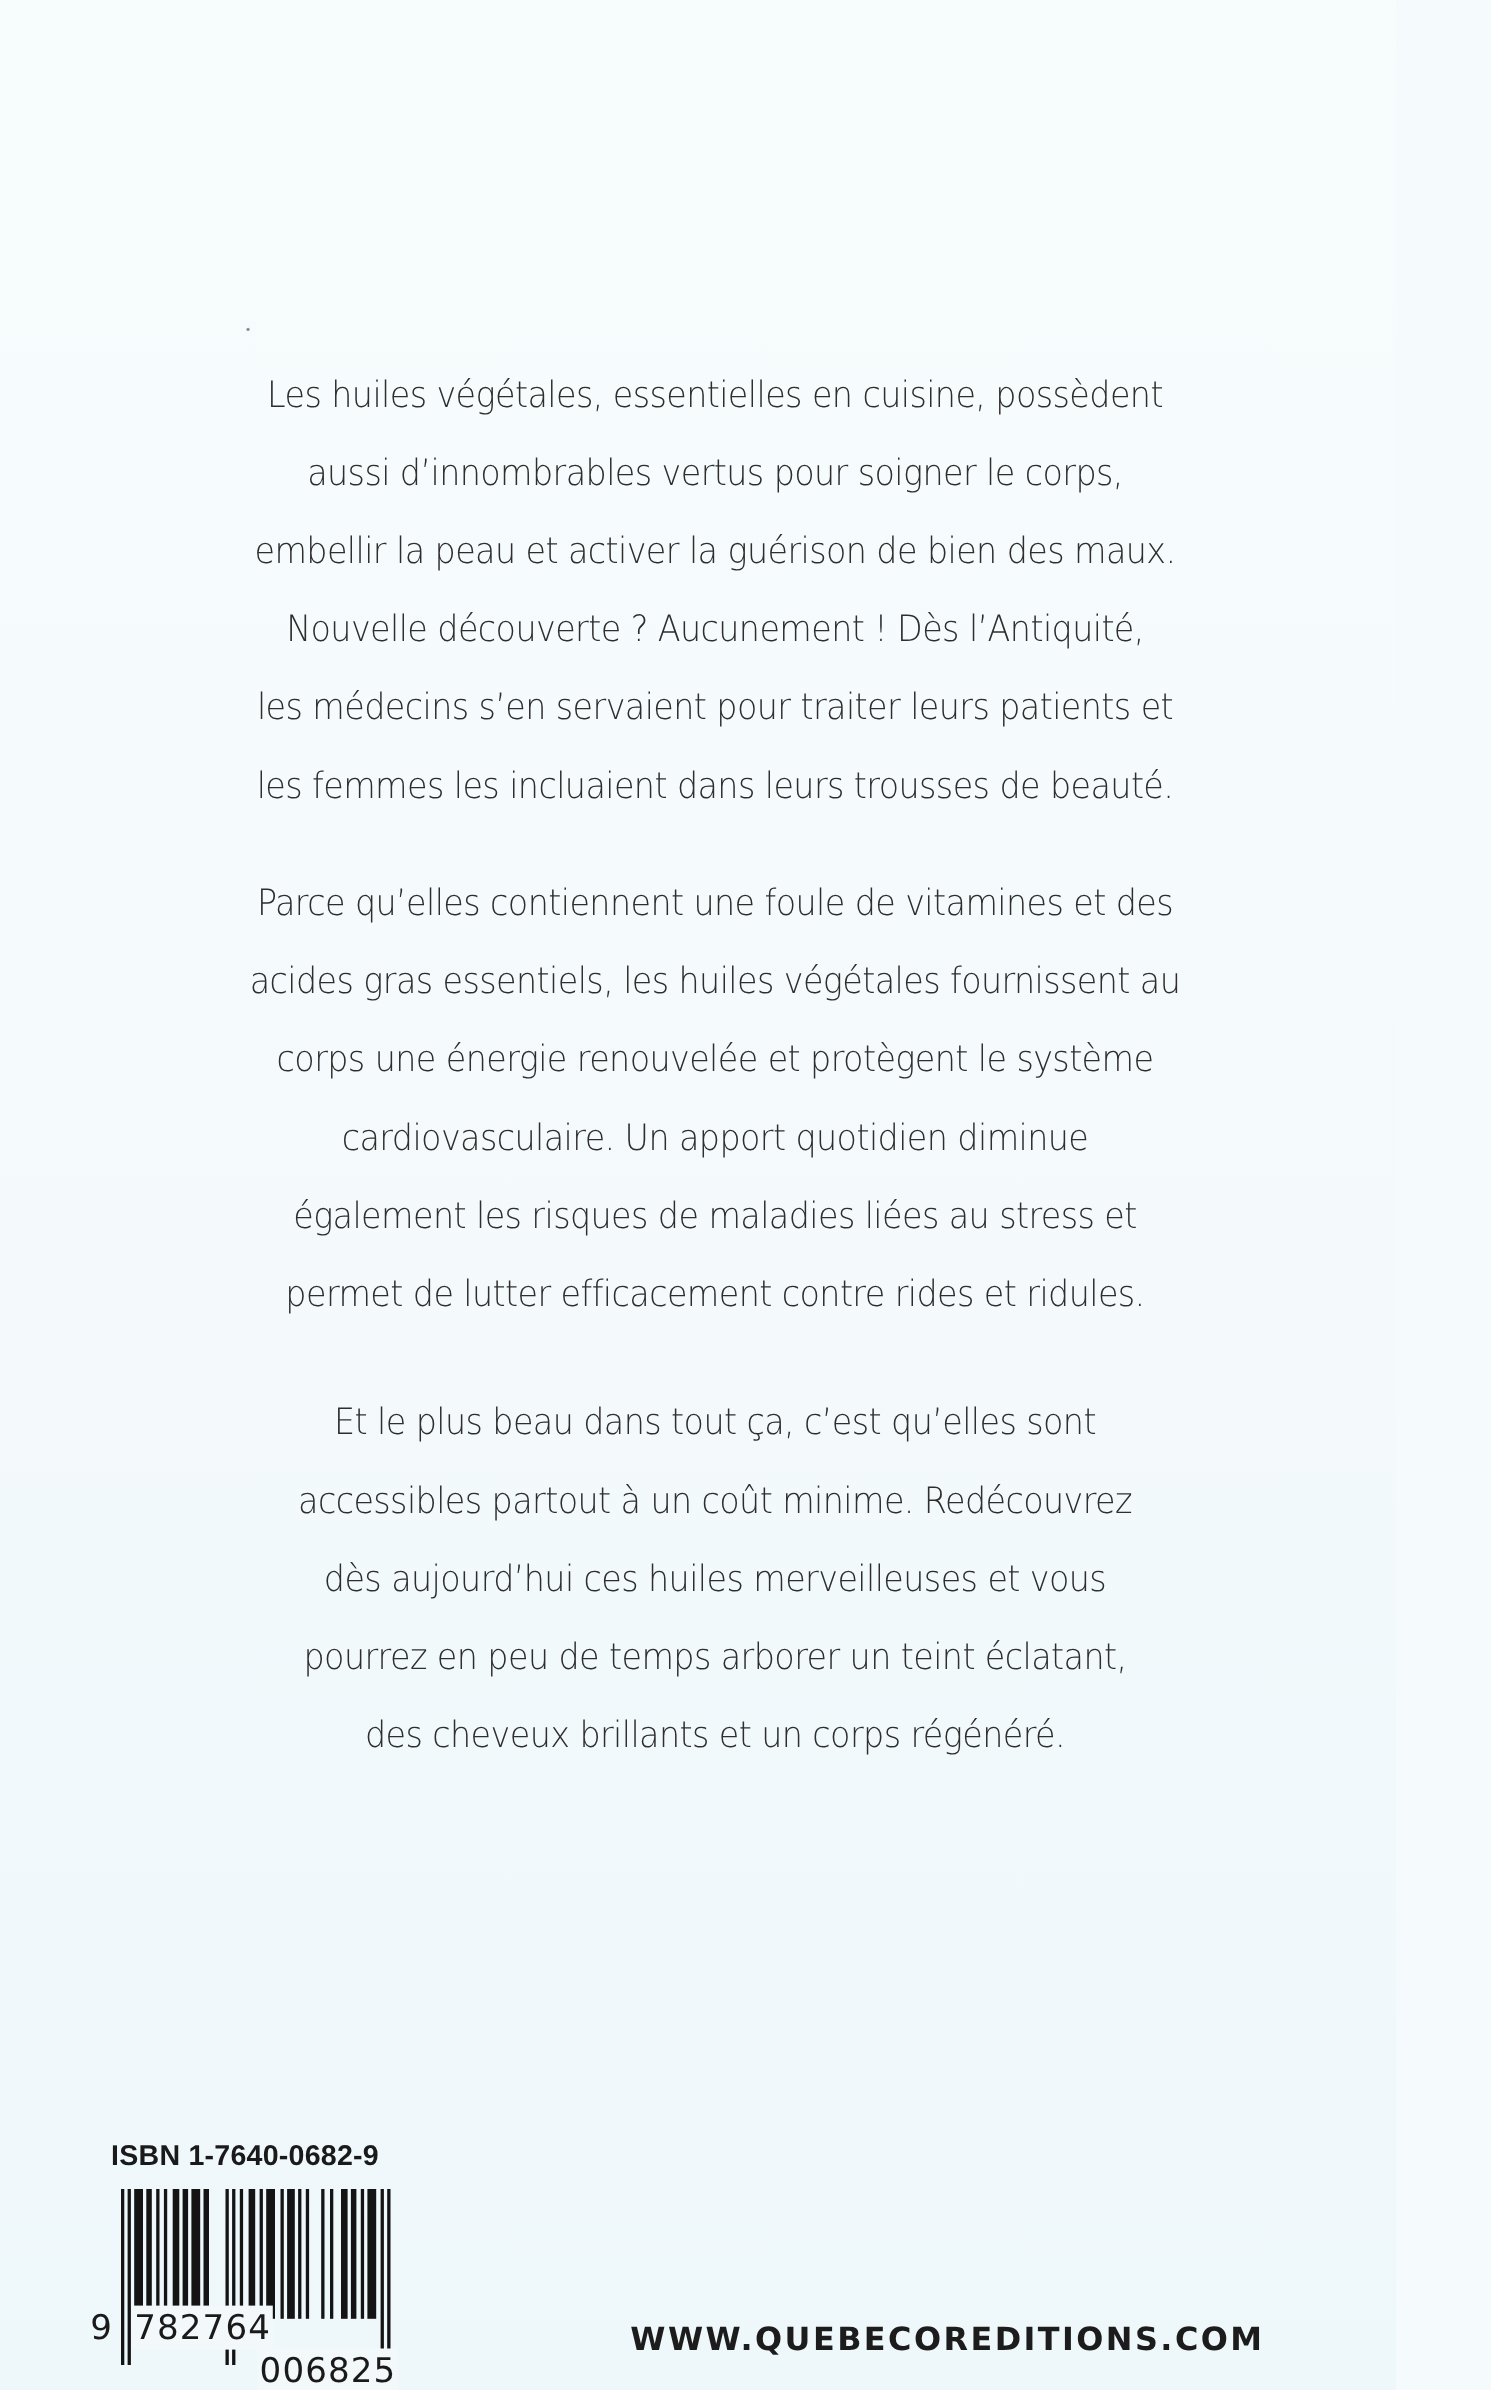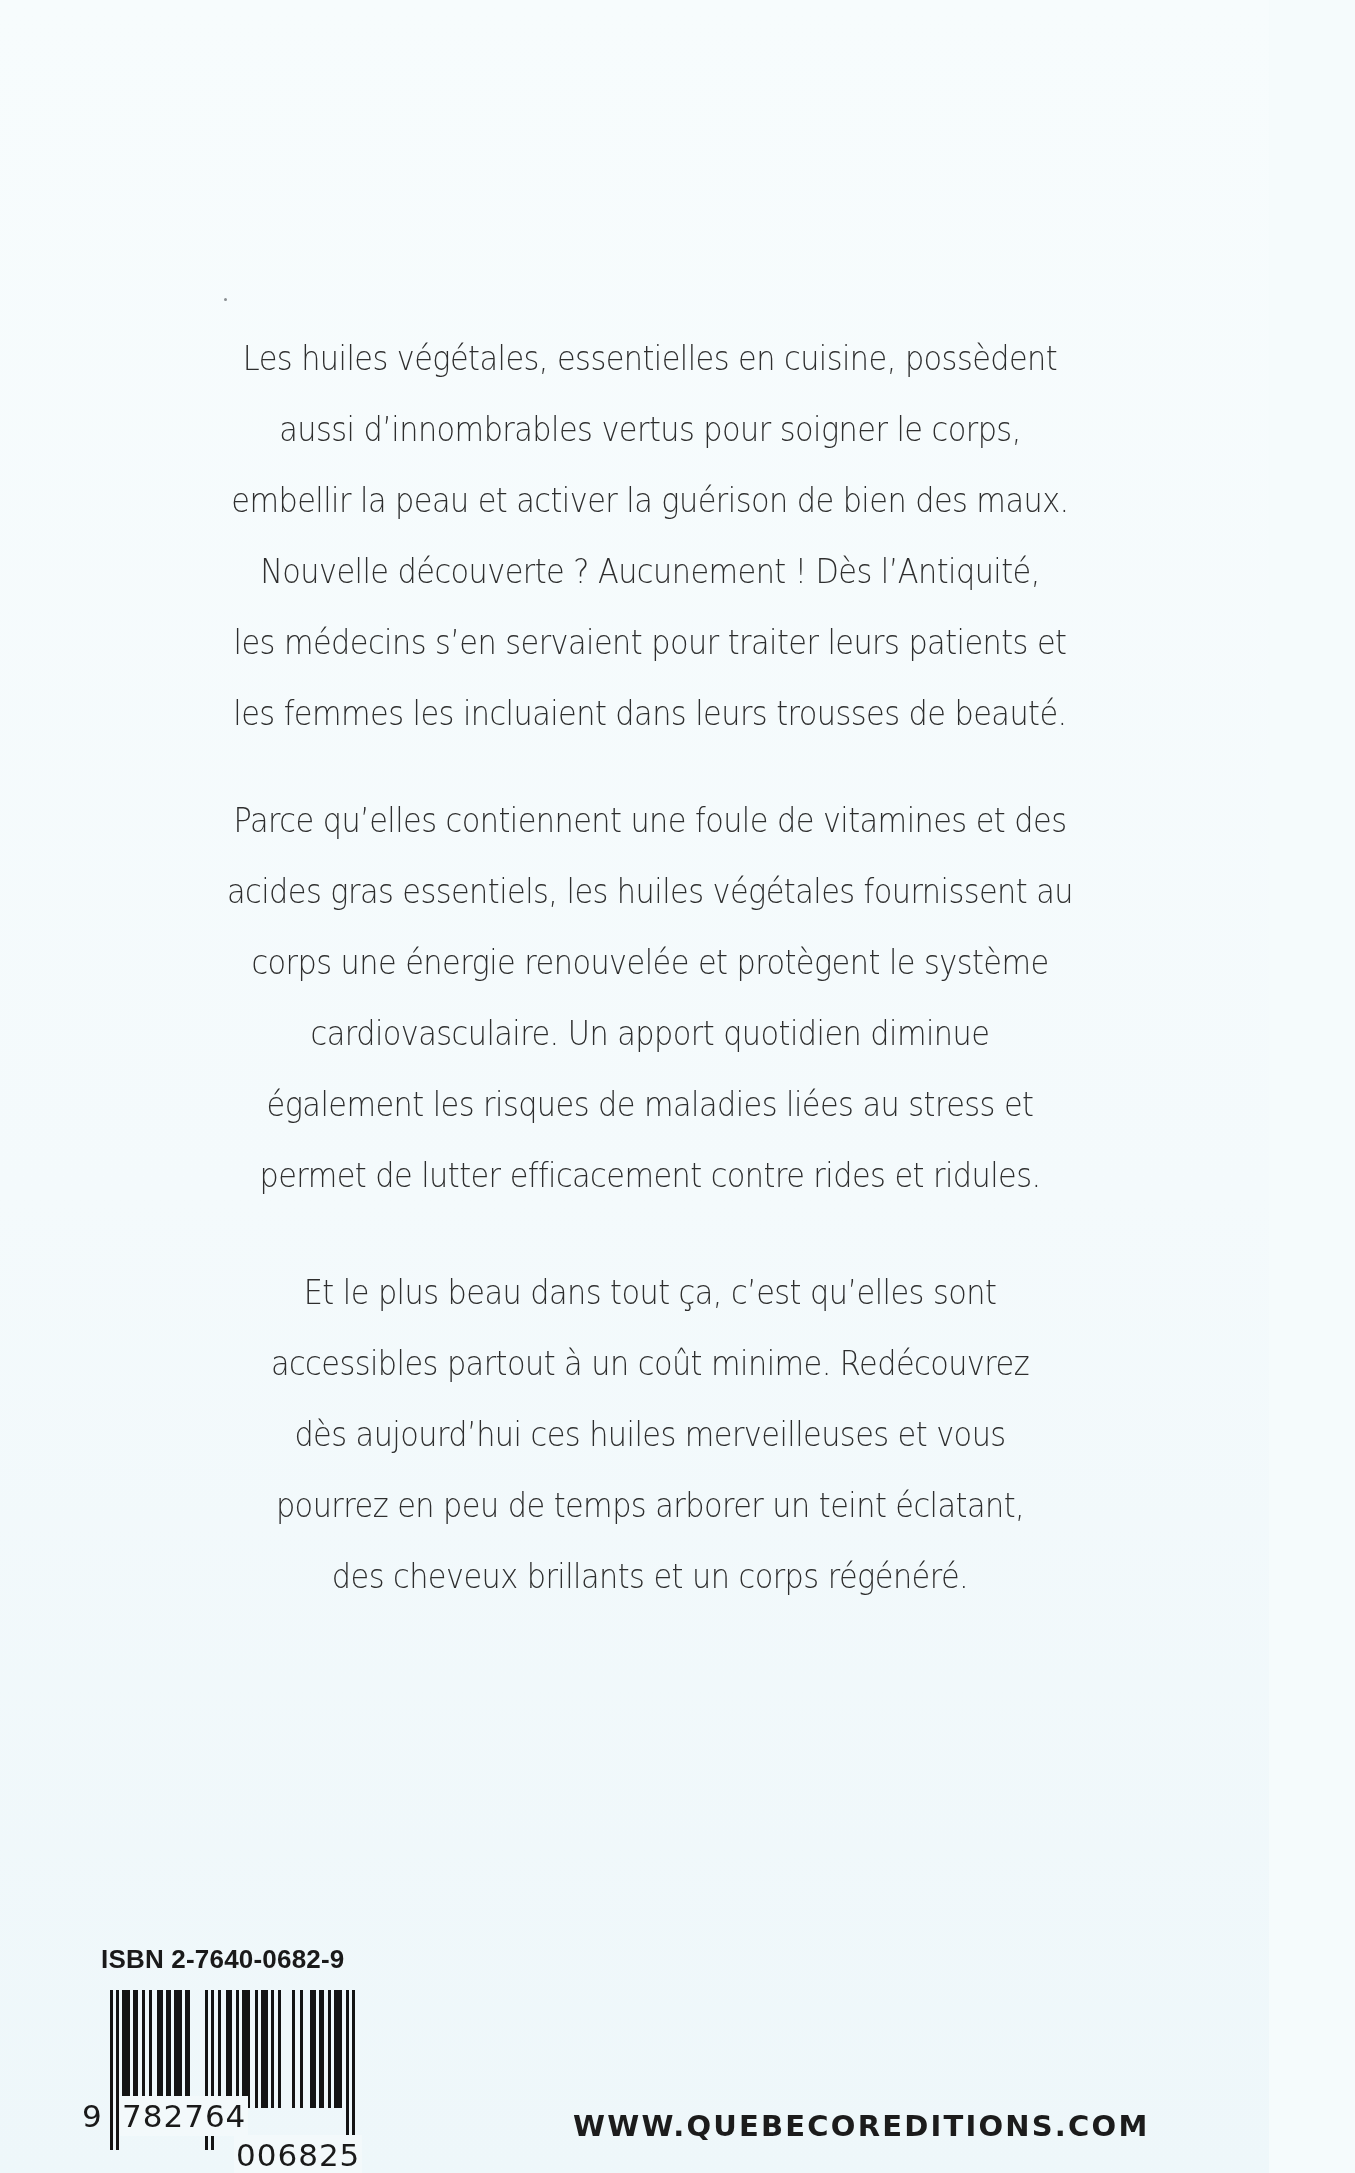--- a/index.html
+++ b/index.html
@@ -142,21 +142,21 @@
 
   <div class="blurb" id="p3">
     <span class="line">Et le plus beau dans tout ça, c’est qu’elles sont</span>
     <span class="line">accessibles partout à un coût minime. Redécouvrez</span>
     <span class="line">dès aujourd’hui ces huiles merveilleuses et vous</span>
     <span class="line">pourrez en peu de temps arborer un teint éclatant,</span>
     <span class="line">des cheveux brillants et un corps régénéré.</span>
   </div>
 
 
-  <div class="isbn">ISBN 2-7640-0682-9</div>
+  <div class="isbn">ISBN 1-7640-0682-9</div>
 
   <div class="barcode">
     <svg class="bars" viewBox="0 0 248 160" xmlns="http://www.w3.org/2000/svg" aria-hidden="true">
       <g fill="#141414">
 
         <rect x="2" y="0" width="3" height="160"></rect>
         <rect x="8" y="0" width="3" height="160"></rect>
 
         <rect x="14" y="0" width="8" height="118"></rect>
         <rect x="25" y="0" width="5" height="118"></rect>

